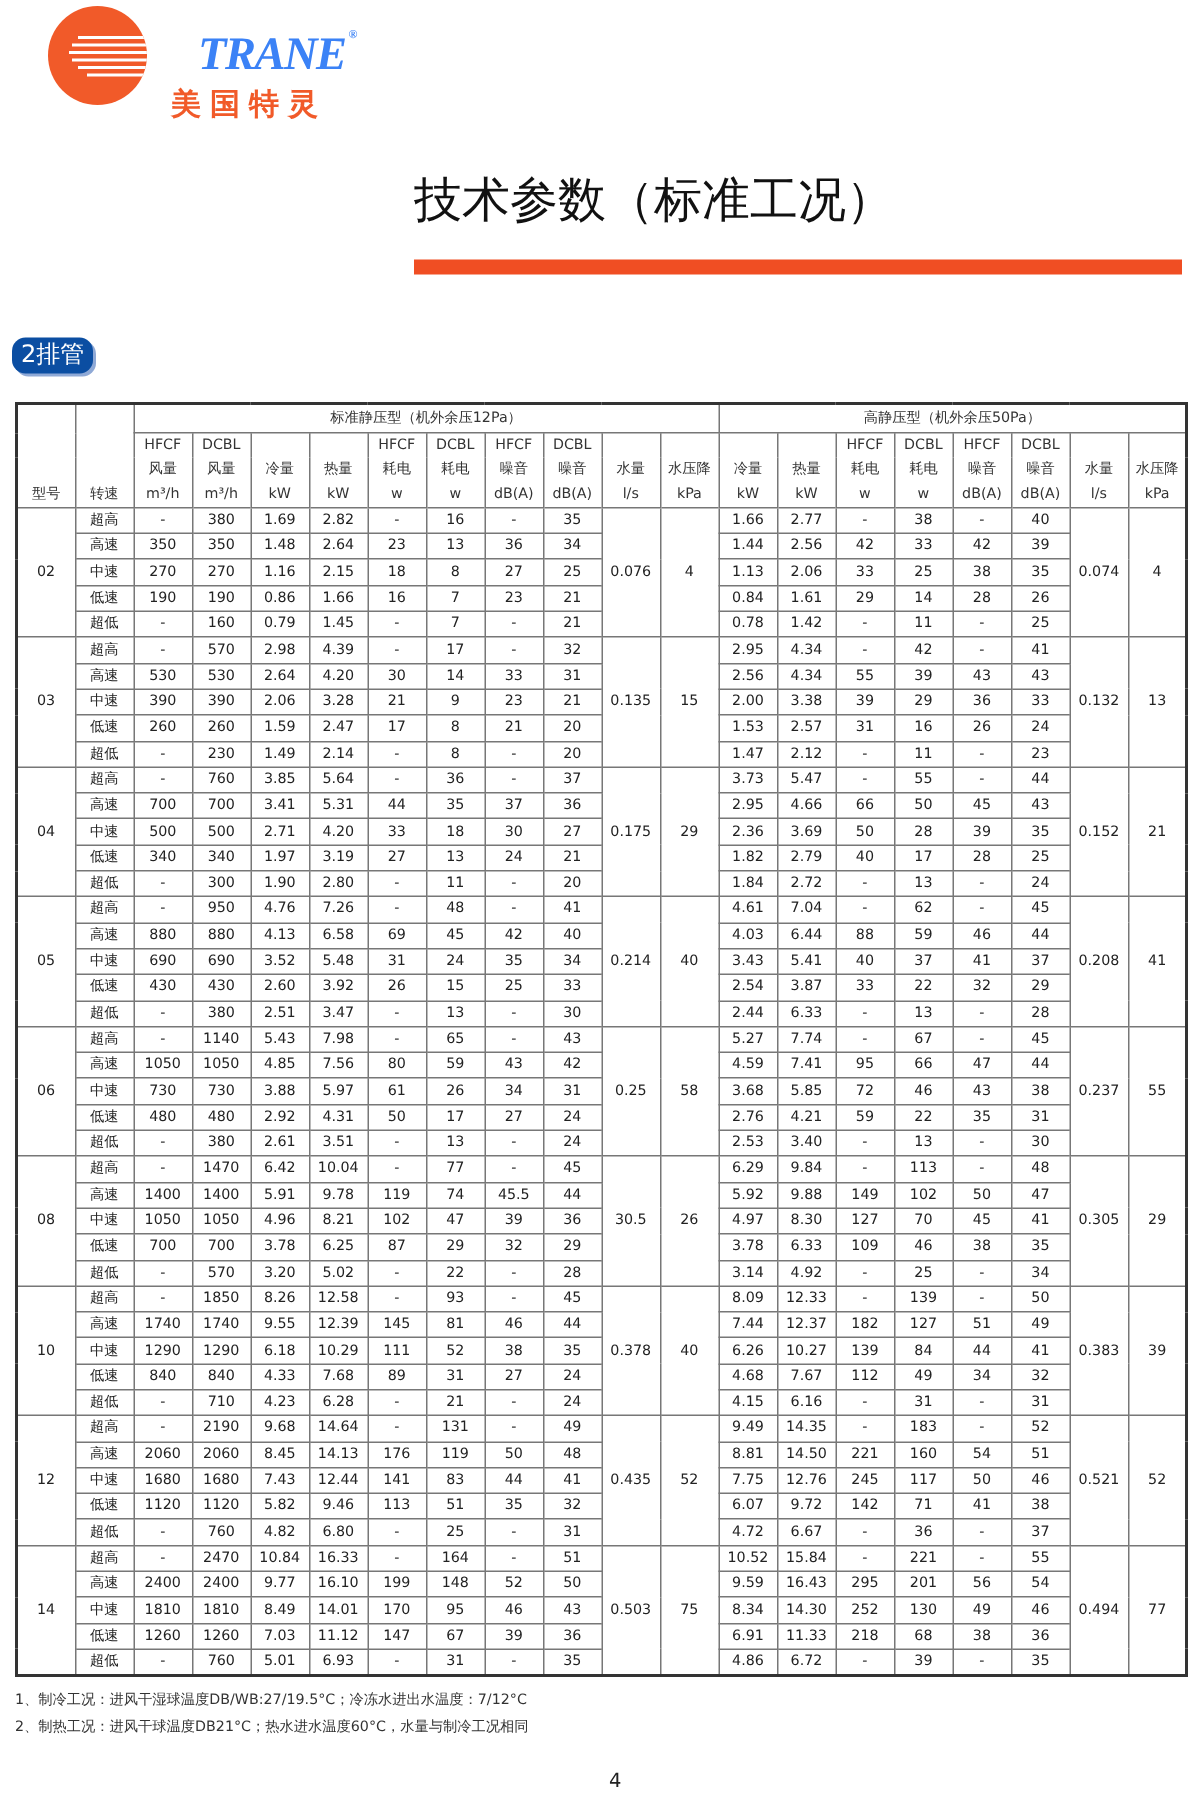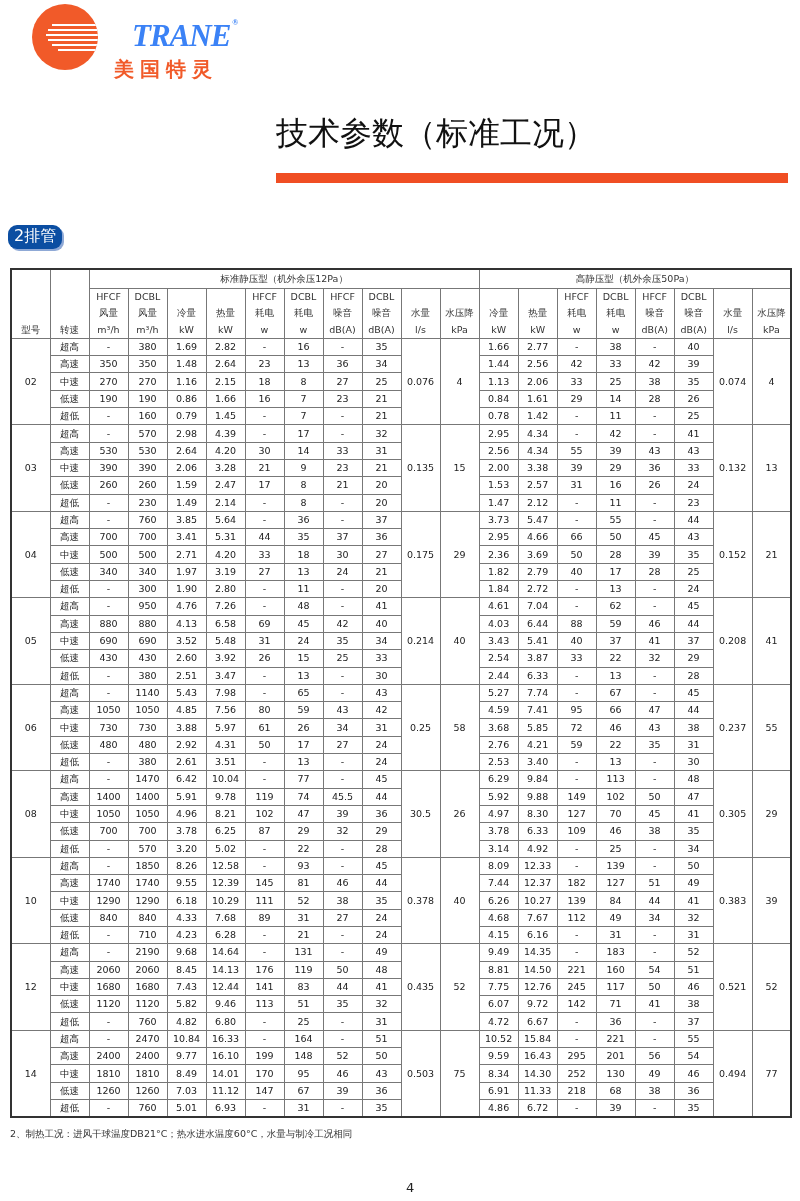--- a/index.html
+++ b/index.html
@@ -941,16 +941,17 @@
         <td>6.72</td>
         <td>-</td>
         <td>39</td>
         <td>-</td>
         <td>35</td>
       </tr>
     </tbody>
 </table>
 
 <div class="notes">
+  <div>1、制冷工况：进风干湿球温度DB/WB:27/19.5°C；冷冻水进出水温度：7/12°C</div>
   <div>2、制热工况：进风干球温度DB21°C；热水进水温度60°C，水量与制冷工况相同</div>
 </div>
 
 <div class="page-num">4</div>
 
 </body></html>

